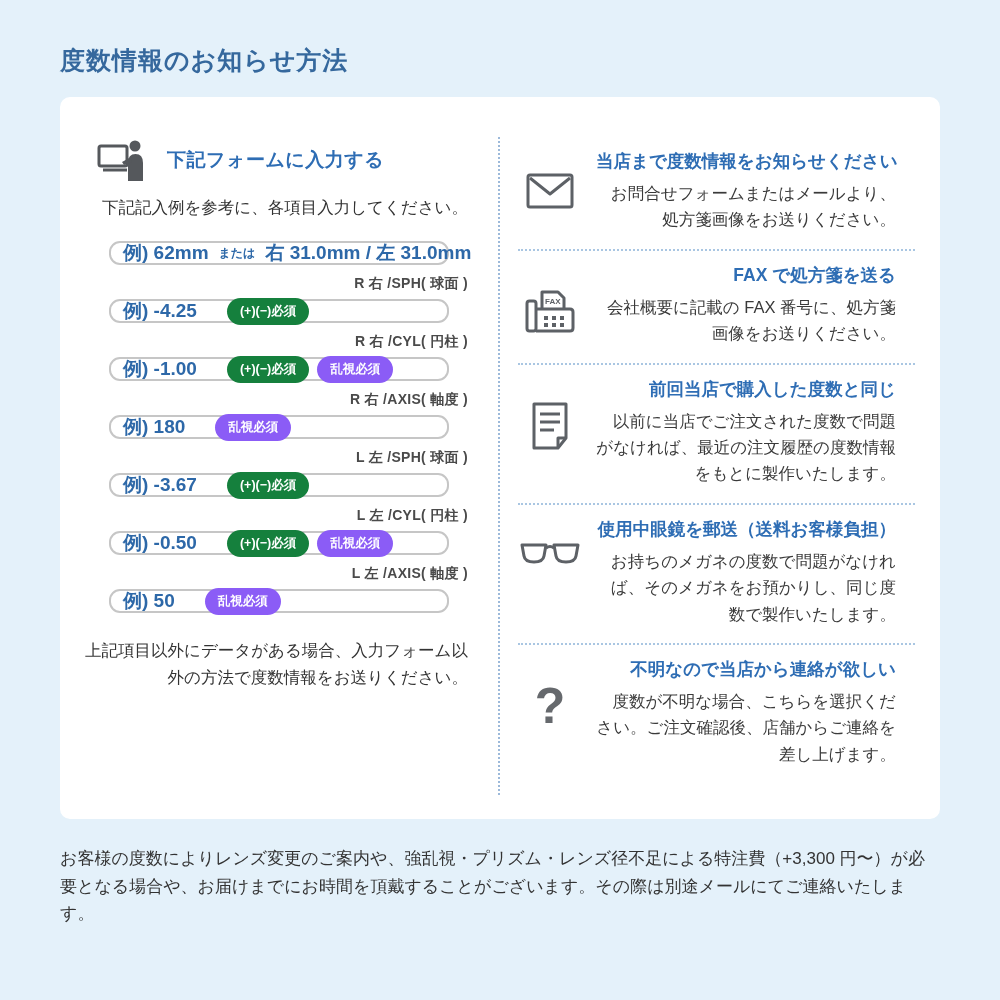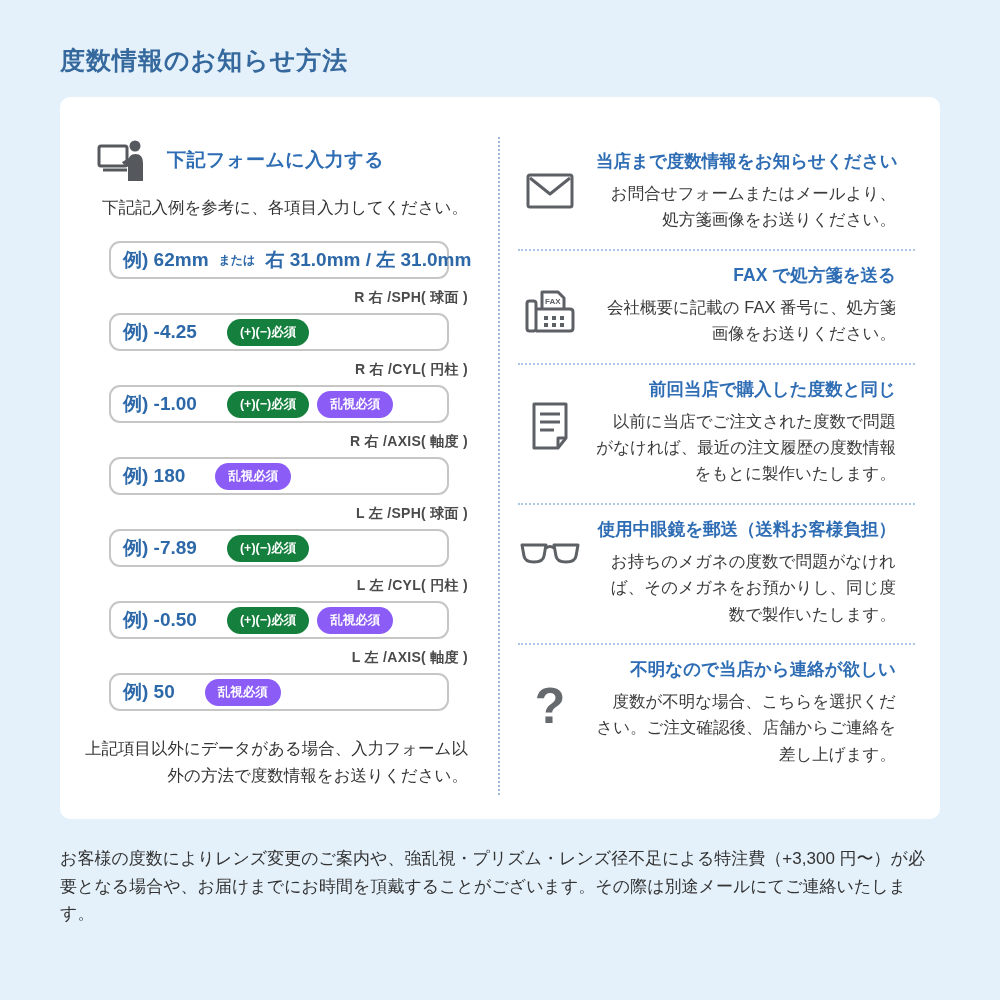--- a/index.html
+++ b/index.html
@@ -38,21 +38,21 @@
     font-size:19px; font-weight:bold; color:#2e6db4; letter-spacing:0.5px;
   }
   .form-subtitle { font-size:16.5px; color:#333; margin:0 0 22px 0; }
   .fields { padding-left:24px; }
   .field-group { margin-bottom:10px; }
   .field-label {
     font-size:14px; font-weight:bold; color:#4a4a4a;
     margin:0 0 6px 8px; letter-spacing:0.3px;
   }
   .field-box {
-    width:340px; height:38px;
+    width:340px; height:24px;
     border:2px solid #c6c6c6; border-radius:11px;
     display:flex; align-items:center; gap:10px;
     padding:0 12px; background:#fff;
   }
   .field-value { font-size:19px; font-weight:bold; color:#2d68a8; white-space:nowrap; }
   .field-mid { font-size:12px; font-weight:bold; color:#2d68a8; white-space:nowrap; }
   .badges { display:flex; gap:8px; }
   .badge {
     font-size:12.5px; font-weight:bold; color:#ffffff;
     border-radius:999px; padding:5px 13px; white-space:nowrap;
@@ -154,21 +154,21 @@
               <span class="field-value"></span>
               <span class="badges">
 
               <span class="badge orange">乱視必須</span>
               </span>
             </div>
           </div>
           <div class="field-group">
             <div class="field-label">L 左 /SPH( 球面 )</div>
             <div class="field-box">
-              <span class="field-value">例) -7.89</span>
+              <span class="field-value">例) -3.67</span>
               <span class="field-mid"></span>
               <span class="field-value"></span>
               <span class="badges">
 
               <span class="badge blue">(+)(−)必須</span>
               </span>
             </div>
           </div>
           <div class="field-group">
             <div class="field-label">L 左 /CYL( 円柱 )</div>

